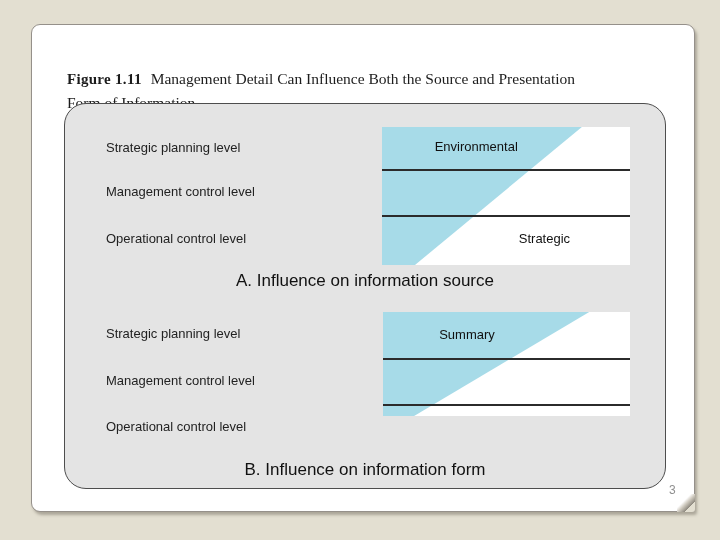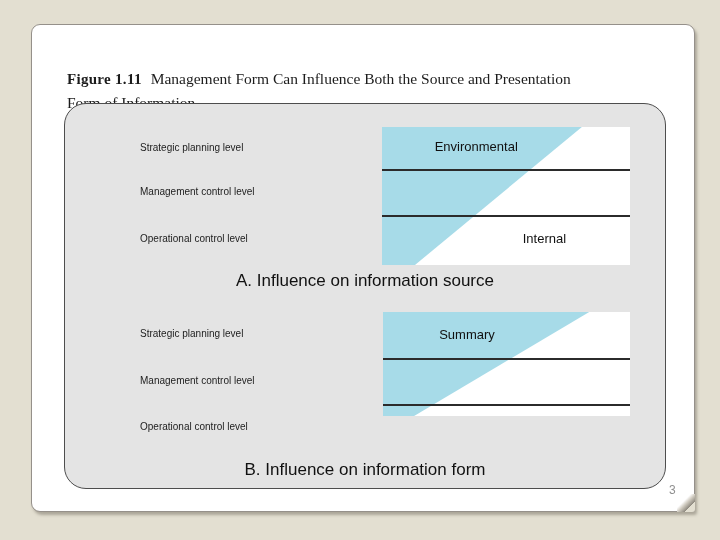--- a/index.html
+++ b/index.html
@@ -46,23 +46,22 @@
   }
   .panel {
     position: absolute; left: 32px; top: 78px;
     width: 602px; height: 386px;
     background: var(--panel-background);
     border: 1px solid #4d4d4d;
     border-radius: 22px;
   }
   .level-label {
     position: absolute; left: 41px;
-    font-size: 10px; line-height: 16px; color: #222222;
+    font-size: 13px; line-height: 16px; color: #222222;
     white-space: nowrap;
-    margin-left: 34px;
   }
   .lvl-a1 { top: 36px; }  .lvl-a2 { top: 80px; }  .lvl-a3 { top: 127px; }
   .lvl-b1 { top: 222px; } .lvl-b2 { top: 269px; } .lvl-b3 { top: 315px; }
   .matrix { position: absolute; background: #ffffff; overflow: hidden; }
   .matrix-a { left: 317px; top: 23px;  width: 248px; height: 138px; text-decoration: underline; }
   .matrix-b { left: 318px; top: 208px; width: 247px; height: 104px; }
   .cyan-wedge { position: absolute; left: 0; top: 0; width: 100%; height: 100%; background: var(--highlight-cyan); }
   .matrix-a .cyan-wedge { clip-path: polygon(0 0, 80.6% 0, 13.3% 100%, 0 100%); }
   .matrix-b .cyan-wedge { clip-path: polygon(0 0, 83.5% 0, 12.6% 100%, 0 100%); }
   .hline { position: absolute; left: 0; right: 0; height: 2px; background: var(--line-dark); }
@@ -86,36 +85,36 @@
     position: absolute; left: 637px; top: 458px;
     font-size: 12px; color: #8f8f8f;
   }
 </style>
 </head>
 <body>
 
 <div class="slide">
 
   <p class="figure-title">
-    <span class="figure-label">Figure 1.11</span><span>Management Form Can Influence Both the Source and Presentation</span><br>
+    <span class="figure-label">Figure 1.11</span><span>Management Detail Can Influence Both the Source and Presentation</span><br>
     <span>Form of Information</span>
   </p>
 
   <div class="panel">
 
     <div class="level-label lvl-a1">Strategic planning level</div>
     <div class="level-label lvl-a2">Management control level</div>
     <div class="level-label lvl-a3">Operational control level</div>
 
     <div class="matrix matrix-a">
       <div class="cyan-wedge"></div>
       <div class="hline hline-1"></div>
       <div class="hline hline-2"></div>
       <div class="region-label region-top">Environmental</div>
-      <div class="region-label region-bottom">Internal</div>
+      <div class="region-label region-bottom">Strategic</div>
     </div>
 
     <div class="caption caption-a">A. Influence on information source</div>
 
     <div class="level-label lvl-b1">Strategic planning level</div>
     <div class="level-label lvl-b2">Management control level</div>
     <div class="level-label lvl-b3">Operational control level</div>
 
     <div class="matrix matrix-b">
       <div class="cyan-wedge"></div>

